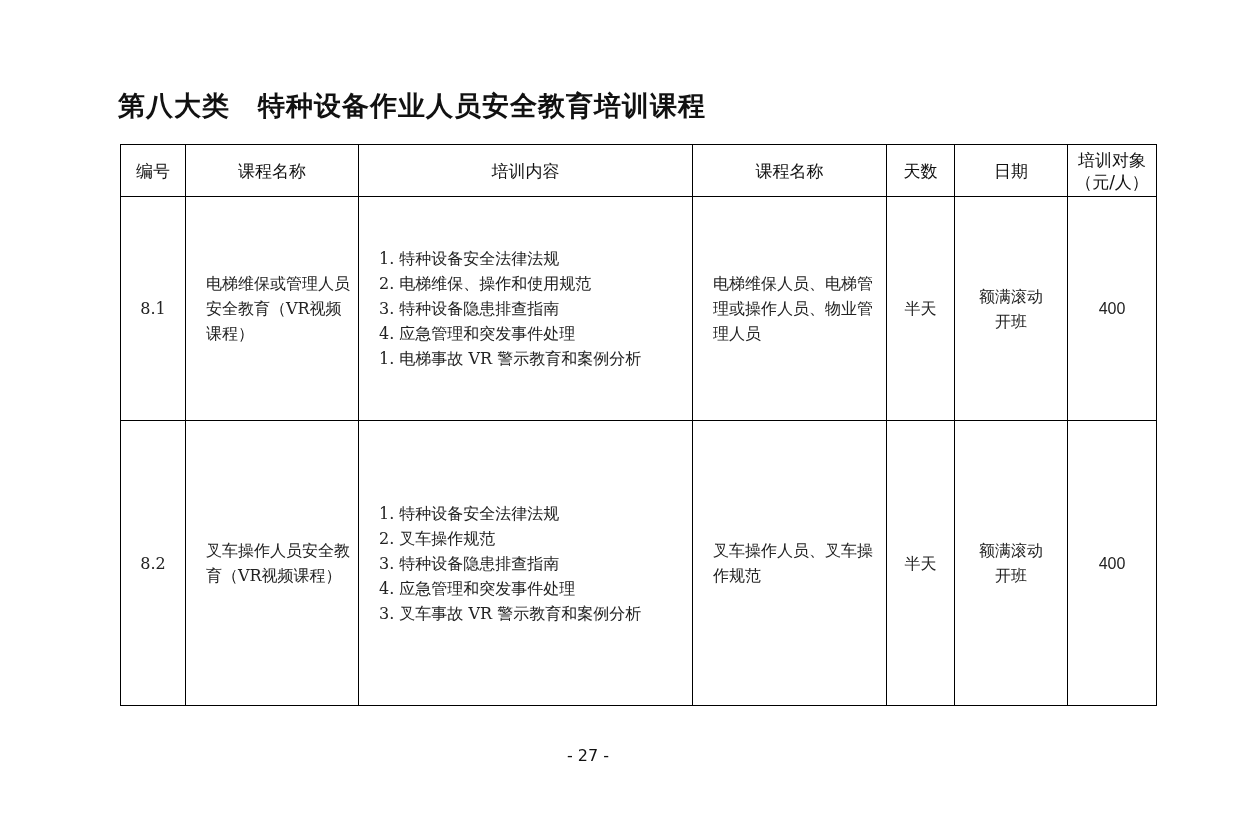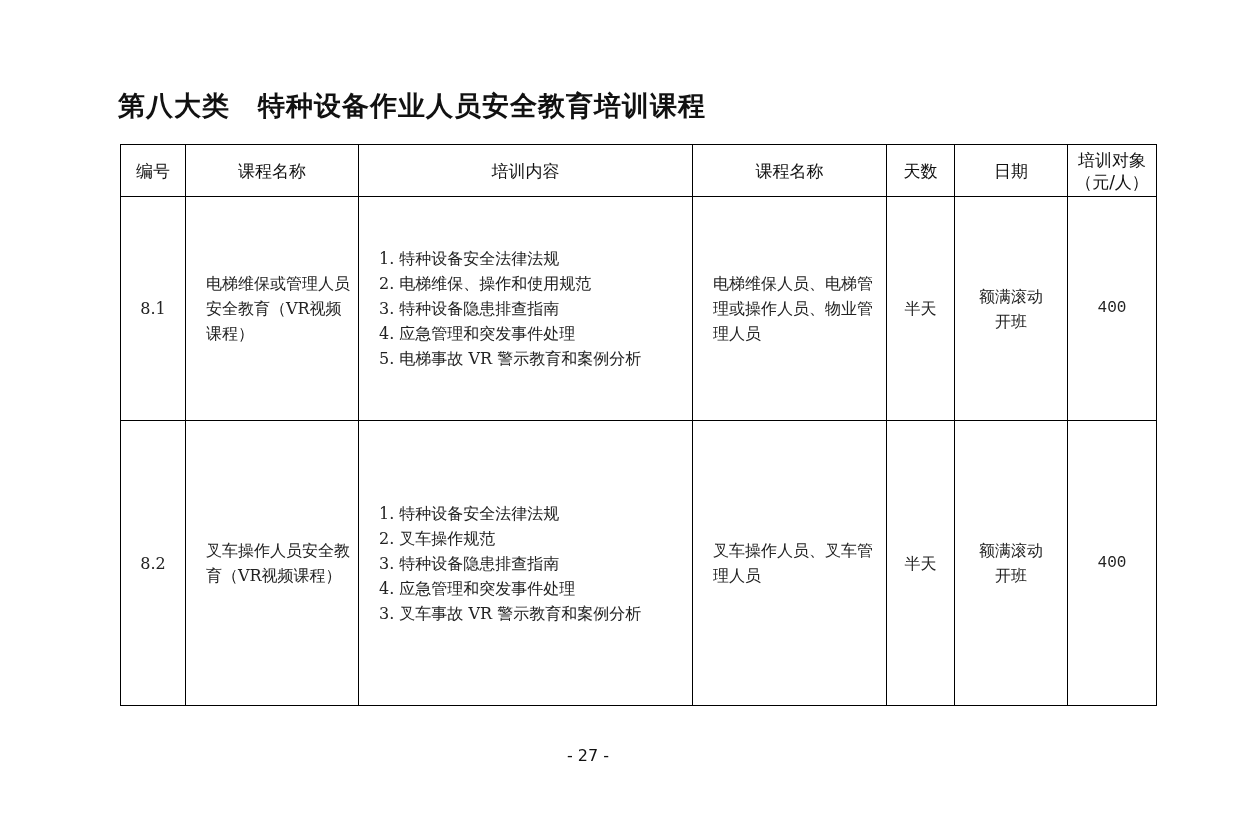--- a/index.html
+++ b/index.html
@@ -9,21 +9,21 @@
   td, th { border: 1.5px solid #000; padding: 0; vertical-align: middle; }
   th { font-weight: normal; font-size: 17px; text-align: center; height: 51px; line-height: 22px; font-family: "DejaVu Sans", sans-serif; }
   td { font-size: 16px; font-family: "DejaVu Serif", serif; color: #222; line-height: 25px; }
   .c { text-align: center; }
   .l { text-align: left; padding-left: 20px; padding-right: 4px; }
   .row1 td { height: 223px; }
   .row2 td { height: 284px; }
   .content-list { margin: 0; padding: 0; list-style: none; }
   .content-list li { white-space: nowrap; }
   .page-num { position: absolute; left: 0; width: 1176px; top: 746px; text-align: center; font-size: 16px; font-family: "DejaVu Sans", sans-serif; }
-  .fee { font-family: Liberation Mono, monospace; }
+  .fee { font-family: Liberation Sans, sans-serif; }
 </style>
 </head>
 <body>
 
 <div class="title">第八大类　特种设备作业人员安全教育培训课程</div>
 
 <table>
   <colgroup>
     <col style="width:65px">
     <col style="width:173px">
@@ -48,21 +48,21 @@
   </tr>
   <tr class="row1">
     <td class="c">8.1</td>
     <td class="l">电梯维保或管理人员安全教育（VR视频课程）</td>
     <td class="l">
       <ul class="content-list">
         <li>1. 特种设备安全法律法规</li>
         <li>2. 电梯维保、操作和使用规范</li>
         <li>3. 特种设备隐患排查指南</li>
         <li>4. 应急管理和突发事件处理</li>
-        <li>5. 电梯事故 VR 警示教育和案例分析</li>
+        <li>1. 电梯事故 VR 警示教育和案例分析</li>
       </ul>
     </td>
     <td class="l">电梯维保人员、电梯管理或操作人员、物业管理人员</td>
     <td class="c">半天</td>
     <td class="c">
       <div>额满滚动</div>
       <div>开班</div>
     </td>
     <td class="c fee">400</td>
   </tr>
@@ -71,21 +71,21 @@
     <td class="l">叉车操作人员安全教育（VR视频课程）</td>
     <td class="l">
       <ul class="content-list">
         <li>1. 特种设备安全法律法规</li>
         <li>2. 叉车操作规范</li>
         <li>3. 特种设备隐患排查指南</li>
         <li>4. 应急管理和突发事件处理</li>
         <li>3. 叉车事故 VR 警示教育和案例分析</li>
       </ul>
     </td>
-    <td class="l">叉车操作人员、叉车管理人员</td>
+    <td class="l">叉车操作人员、叉车操作规范</td>
     <td class="c">半天</td>
     <td class="c">
       <div>额满滚动</div>
       <div>开班</div>
     </td>
     <td class="c fee">400</td>
   </tr>
 </tbody>
   </table>
 

